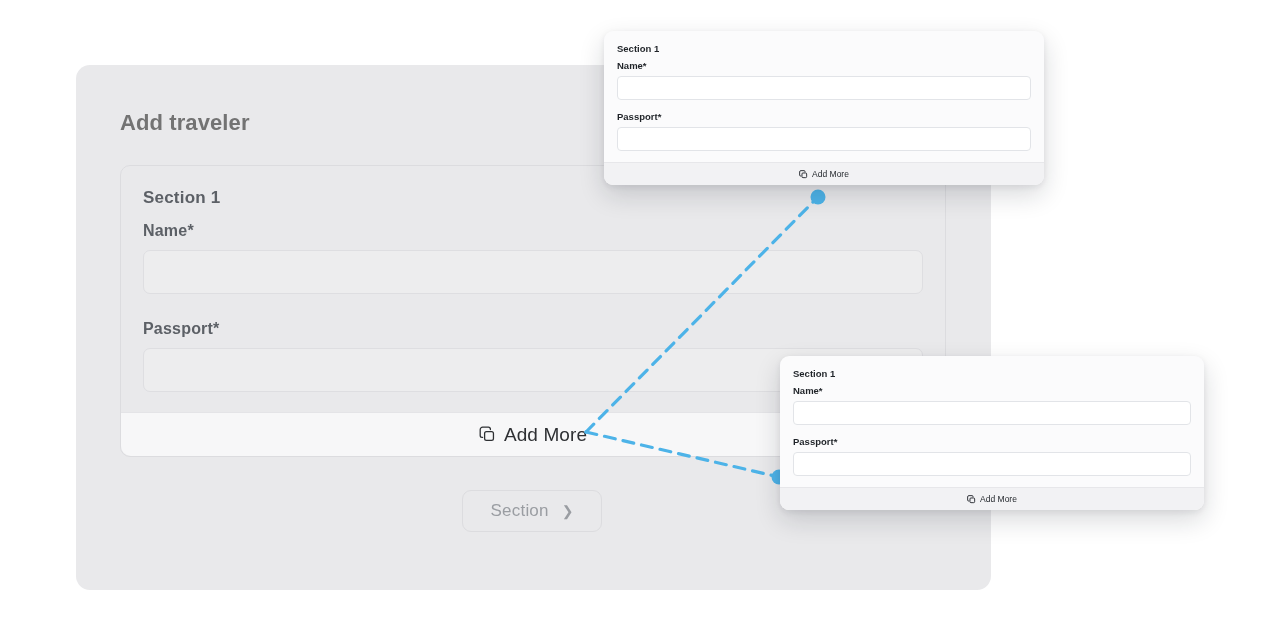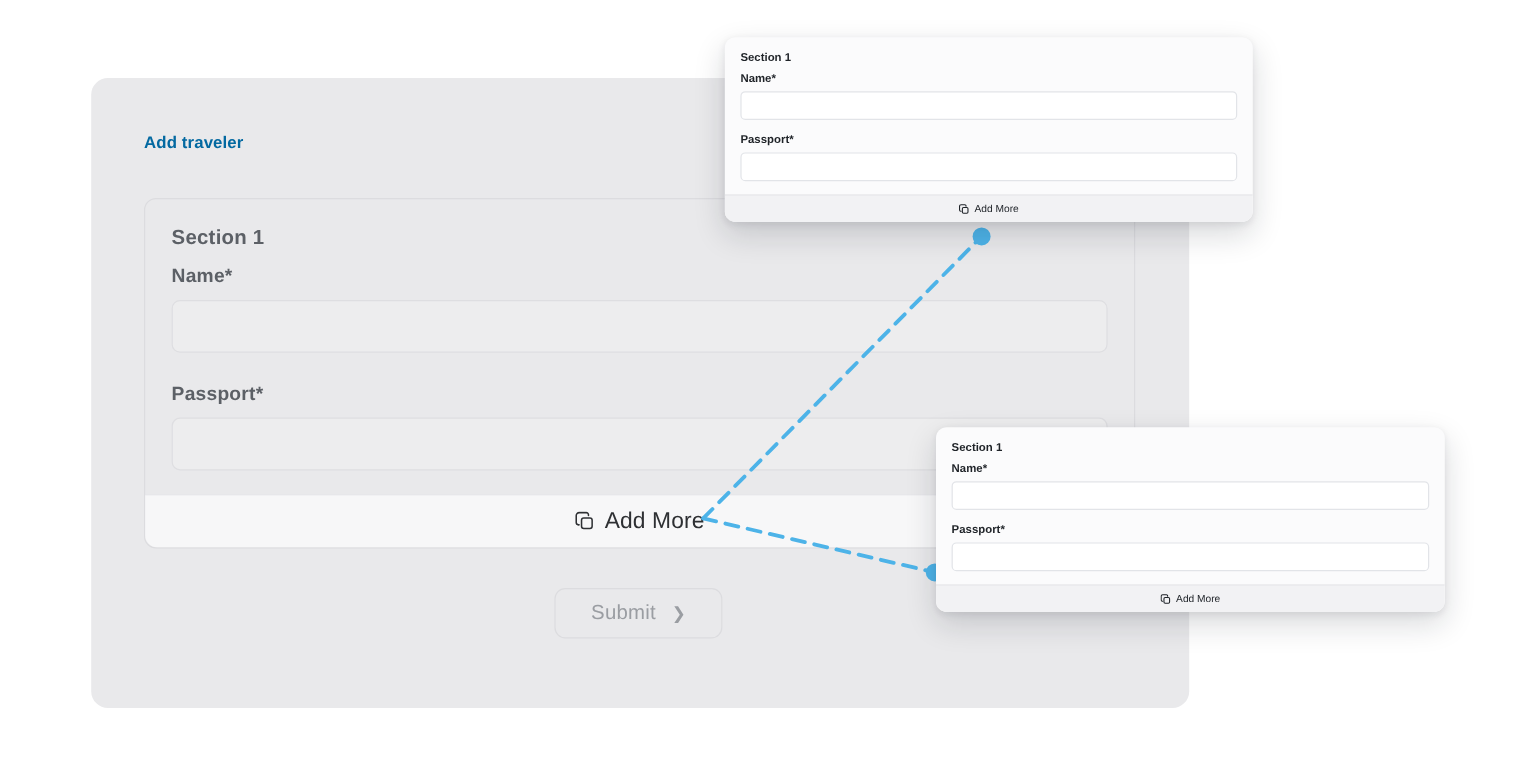--- a/index.html
+++ b/index.html
@@ -31,23 +31,23 @@
     position: absolute;
     left: 76px; top: 65px;
     width: 915px; height: 525px;
     background: #e9e9eb;
     border-radius: 14px;
   }
 
   #page-title {
     position: absolute;
     left: 44px; top: 45px;
-    font-size: 14px;
-    font-weight: bold;
-    color: #0369a1;
+    font-size: 22px;
+    font-weight: bold;
+    color: #737373;
     letter-spacing: 0.1px;
   }
 
   
   #section-card {
     position: absolute;
     left: 44px; top: 100px;
     width: 826px;
     background: #e9e9eb;
     border: 1px solid #dcdcdf;
@@ -230,21 +230,21 @@
           <svg width="17" height="17" viewBox="0 0 20 20" fill="none">
             <rect x="6.6" y="6.6" width="10.4" height="10.4" rx="2.2" stroke="#2e3033" stroke-width="1.5"></rect>
             <path d="M13.4 4.2V3.6a2.2 2.2 0 0 0-2.2-2.2H4.3A2.9 2.9 0 0 0 1.4 4.3v6.9a2.2 2.2 0 0 0 2.2 2.2h.6" stroke="#2e3033" stroke-width="1.5" stroke-linecap="round"></path>
           </svg>
         </span>
         <span class="label">Add More</span>
       </div>
     </div>
 
     <div id="submit-button">
-      <span class="label">Submit</span>
+      <span class="label">Section</span>
       <span class="chev">❯</span>
     </div>
   </div>
 
   <svg id="connectors">
     <line x1="586" y1="432" x2="818" y2="197" stroke="#4DB3E8" stroke-width="3.2" stroke-dasharray="11 8" stroke-linecap="round"></line>
     <line x1="586" y1="432" x2="779" y2="477" stroke="#4DB3E8" stroke-width="3.2" stroke-dasharray="11 8" stroke-linecap="round"></line>
     <circle cx="818" cy="197" r="7.5" fill="#4DB3E8"></circle>
     <circle cx="779" cy="477" r="7.5" fill="#4DB3E8"></circle>
   </svg>

